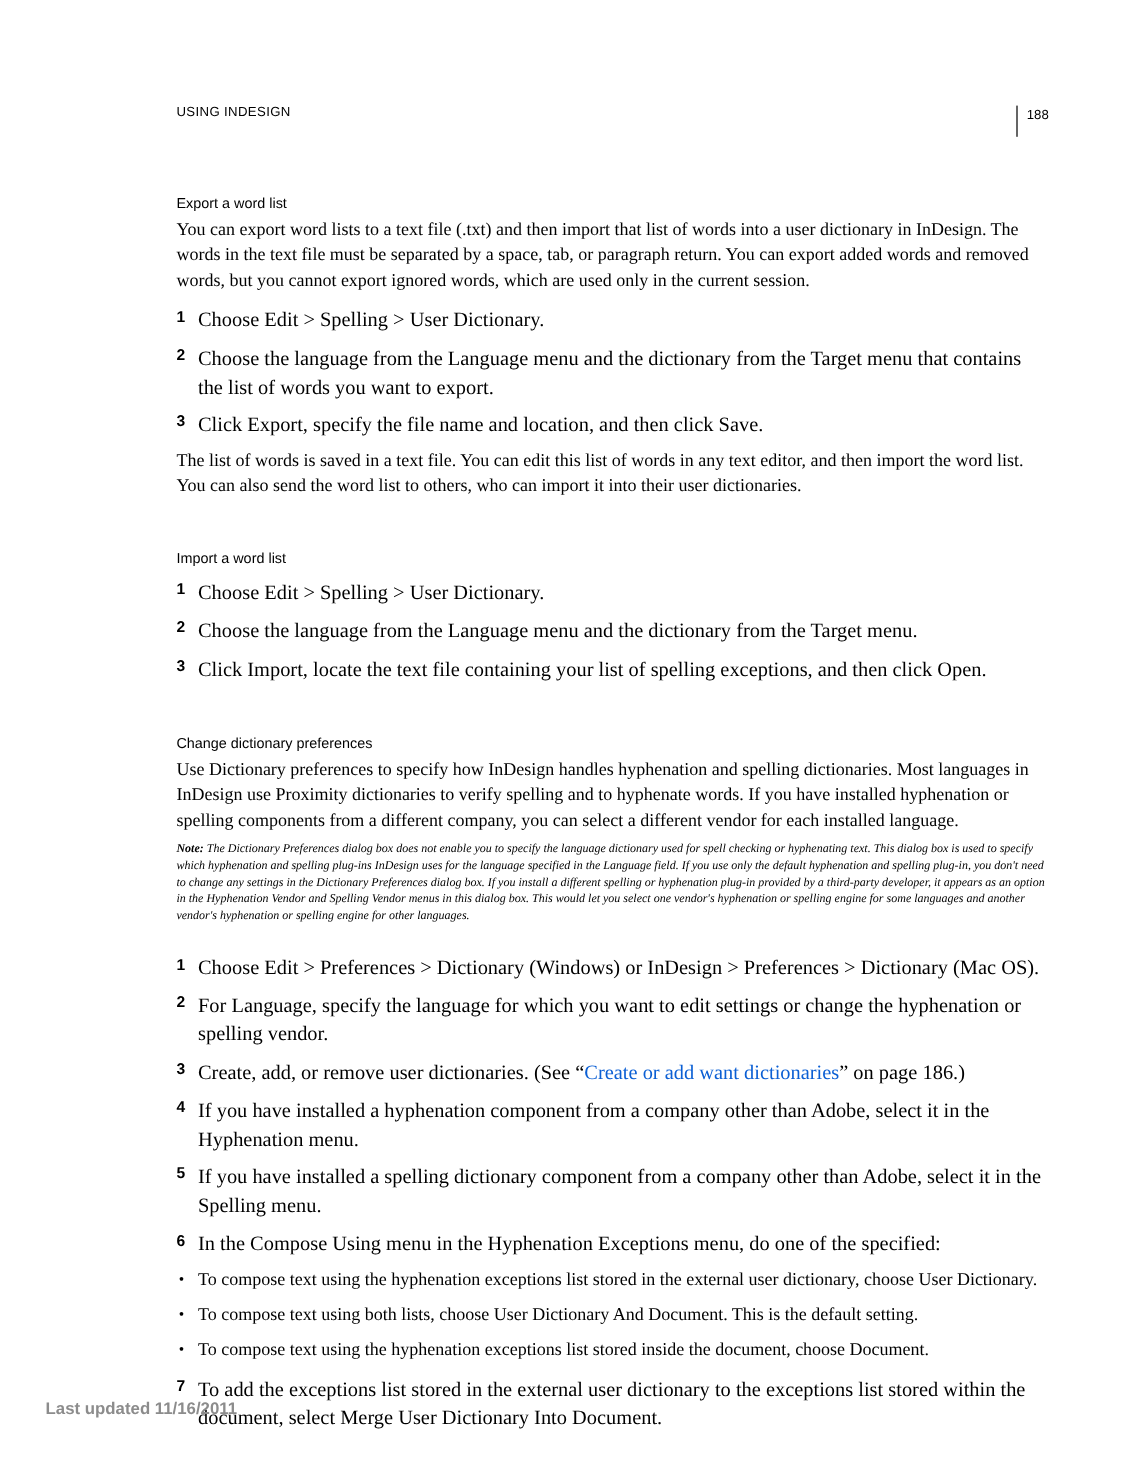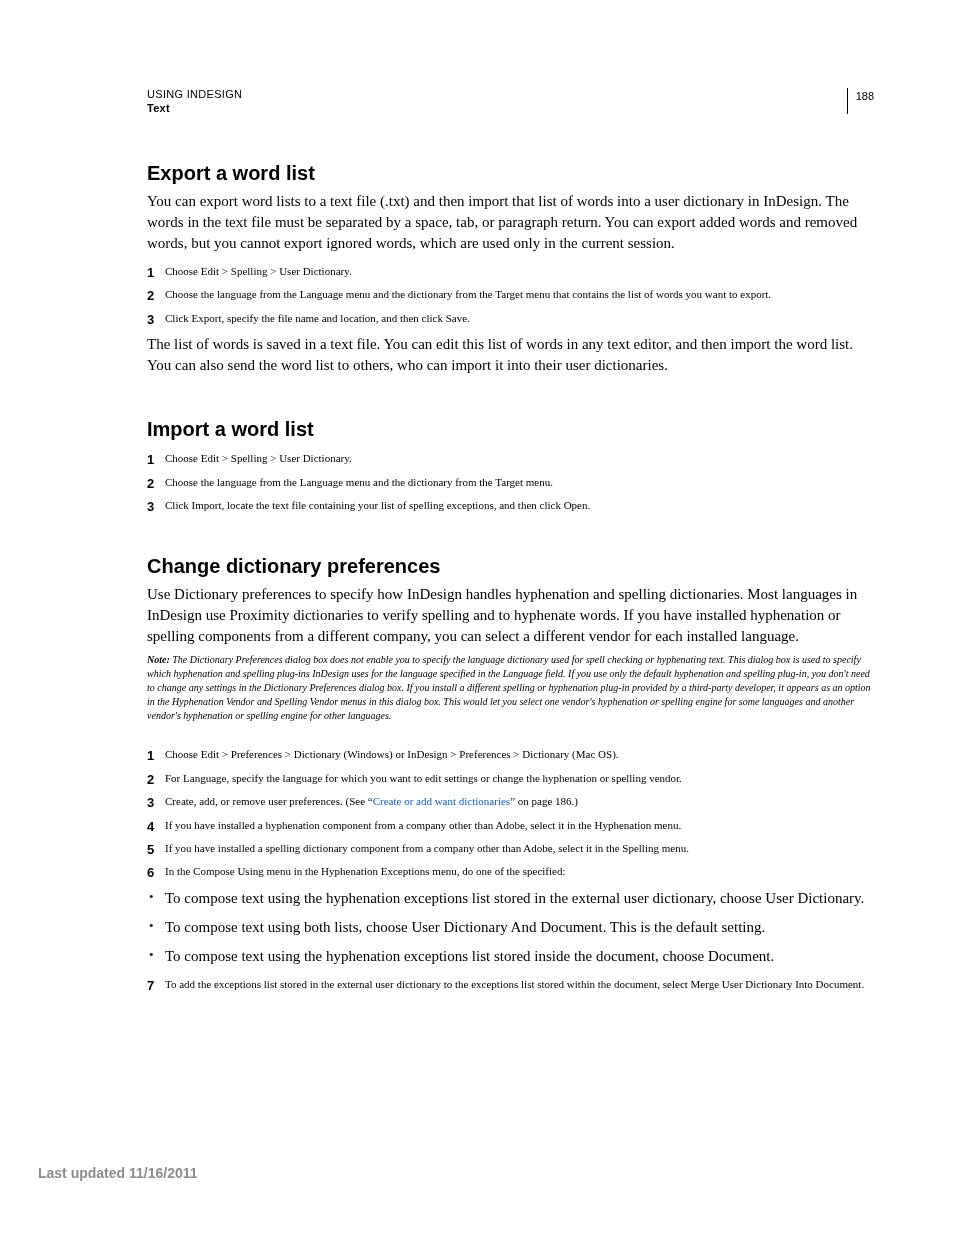--- a/index.html
+++ b/index.html
@@ -36,42 +36,42 @@
   }
   .pagenum-wrap {
     border-left: 1.5px solid #000;
     padding: 2px 0 12px 8px;
     font-family: "Myriad Pro", Arial, sans-serif;
     font-weight: normal;
     font-size: 11px;
   }
   h2.section {
     font-family: "Myriad Pro", Arial, sans-serif;
-    font-weight: bold;
-    font-size: 20px;
+    font-weight: normal;
+    font-size: 12px;
     margin-top: 42px;
     margin-bottom: 6px;
   }
   h2.section.first { margin-top: 48px; }
   p.body {
     font-size: 15px;
     line-height: 1.4;
     margin-bottom: 6px;
   }
   p.after-list {
     margin-top: 8px;
   }
   ol.steps {
     list-style: none;
     counter-reset: step;
     margin: 10px 0 6px 0;
   }
   ol.steps > li {
     counter-increment: step;
-    font-size: 11px;
+    font-size: 17px;
     line-height: 1.4;
     padding-left: 18px;
     position: relative;
     margin-bottom: 8px;
   }
   ol.steps > li::before {
     content: counter(step);
     position: absolute;
     left: 0;
     top: 0;
@@ -126,21 +126,20 @@
   }
 </style>
 </head>
 <body>
 
 <div class="page">
 
   <div class="header-row">
     <div class="header-left">
       <div class="header-title">USING INDESIGN</div>
-      <div class="header-sub">Text</div>
     </div>
     <div class="pagenum-wrap">188</div>
   </div>
 
   <h2 class="section first">Export a word list</h2>
   <p class="body">You can export word lists to a text file (.txt) and then import that list of words into a user dictionary in InDesign. The words in the text file must be separated by a space, tab, or paragraph return. You can export added words and removed words, but you cannot export ignored words, which are used only in the current session.</p>
   <ol class="steps">
     <li>Choose Edit &gt; Spelling &gt; User Dictionary.</li>
     <li>Choose the language from the Language menu and the dictionary from the Target menu that contains the list of words you want to export.</li>
     <li>Click Export, specify the file name and location, and then click Save.</li>
@@ -154,21 +153,21 @@
     <li>Click Import, locate the text file containing your list of spelling exceptions, and then click Open.</li>
   </ol>
 
   <h2 class="section">Change dictionary preferences</h2>
   <p class="body">Use Dictionary preferences to specify how InDesign handles hyphenation and spelling dictionaries. Most languages in InDesign use Proximity dictionaries to verify spelling and to hyphenate words. If you have installed hyphenation or spelling components from a different company, you can select a different vendor for each installed language.</p>
   <p class="note-body"><span class="note-label">Note: </span><span>The Dictionary Preferences dialog box does not enable you to specify the language dictionary used for spell checking or hyphenating text. This dialog box is used to specify which hyphenation and spelling plug-ins InDesign uses for the language specified in the Language field. If you use only the default hyphenation and spelling plug-in, you don't need to change any settings in the Dictionary Preferences dialog box. If you install a different spelling or hyphenation plug-in provided by a third-party developer, it appears as an option in the Hyphenation Vendor and Spelling Vendor menus in this dialog box. This would let you select one vendor's hyphenation or spelling engine for some languages and another vendor's hyphenation or spelling engine for other languages.</span></p>
 
   <ol class="steps">
     <li>Choose Edit &gt; Preferences &gt; Dictionary (Windows) or InDesign &gt; Preferences &gt; Dictionary (Mac OS).</li>
     <li>For Language, specify the language for which you want to edit settings or change the hyphenation or spelling vendor.</li>
-    <li><span>Create, add, or remove user preferences. (See “</span><a href="#" class="xref">Create or add want dictionaries</a><span>” on page 186.)</span></li>
+    <li><span>Create, add, or remove user dictionaries. (See “</span><a href="#" class="xref">Create or add want dictionaries</a><span>” on page 186.)</span></li>
     <li>If you have installed a hyphenation component from a company other than Adobe, select it in the Hyphenation menu.</li>
     <li>If you have installed a spelling dictionary component from a company other than Adobe, select it in the Spelling menu.</li>
     <li>In the Compose Using menu in the Hyphenation Exceptions menu, do one of the specified:</li>
   </ol>
 
   <ul class="bullets">
     <li>To compose text using the hyphenation exceptions list stored in the external user dictionary, choose User Dictionary.</li>
     <li>To compose text using both lists, choose User Dictionary And Document. This is the default setting.</li>
     <li>To compose text using the hyphenation exceptions list stored inside the document, choose Document.</li>
   </ul>

